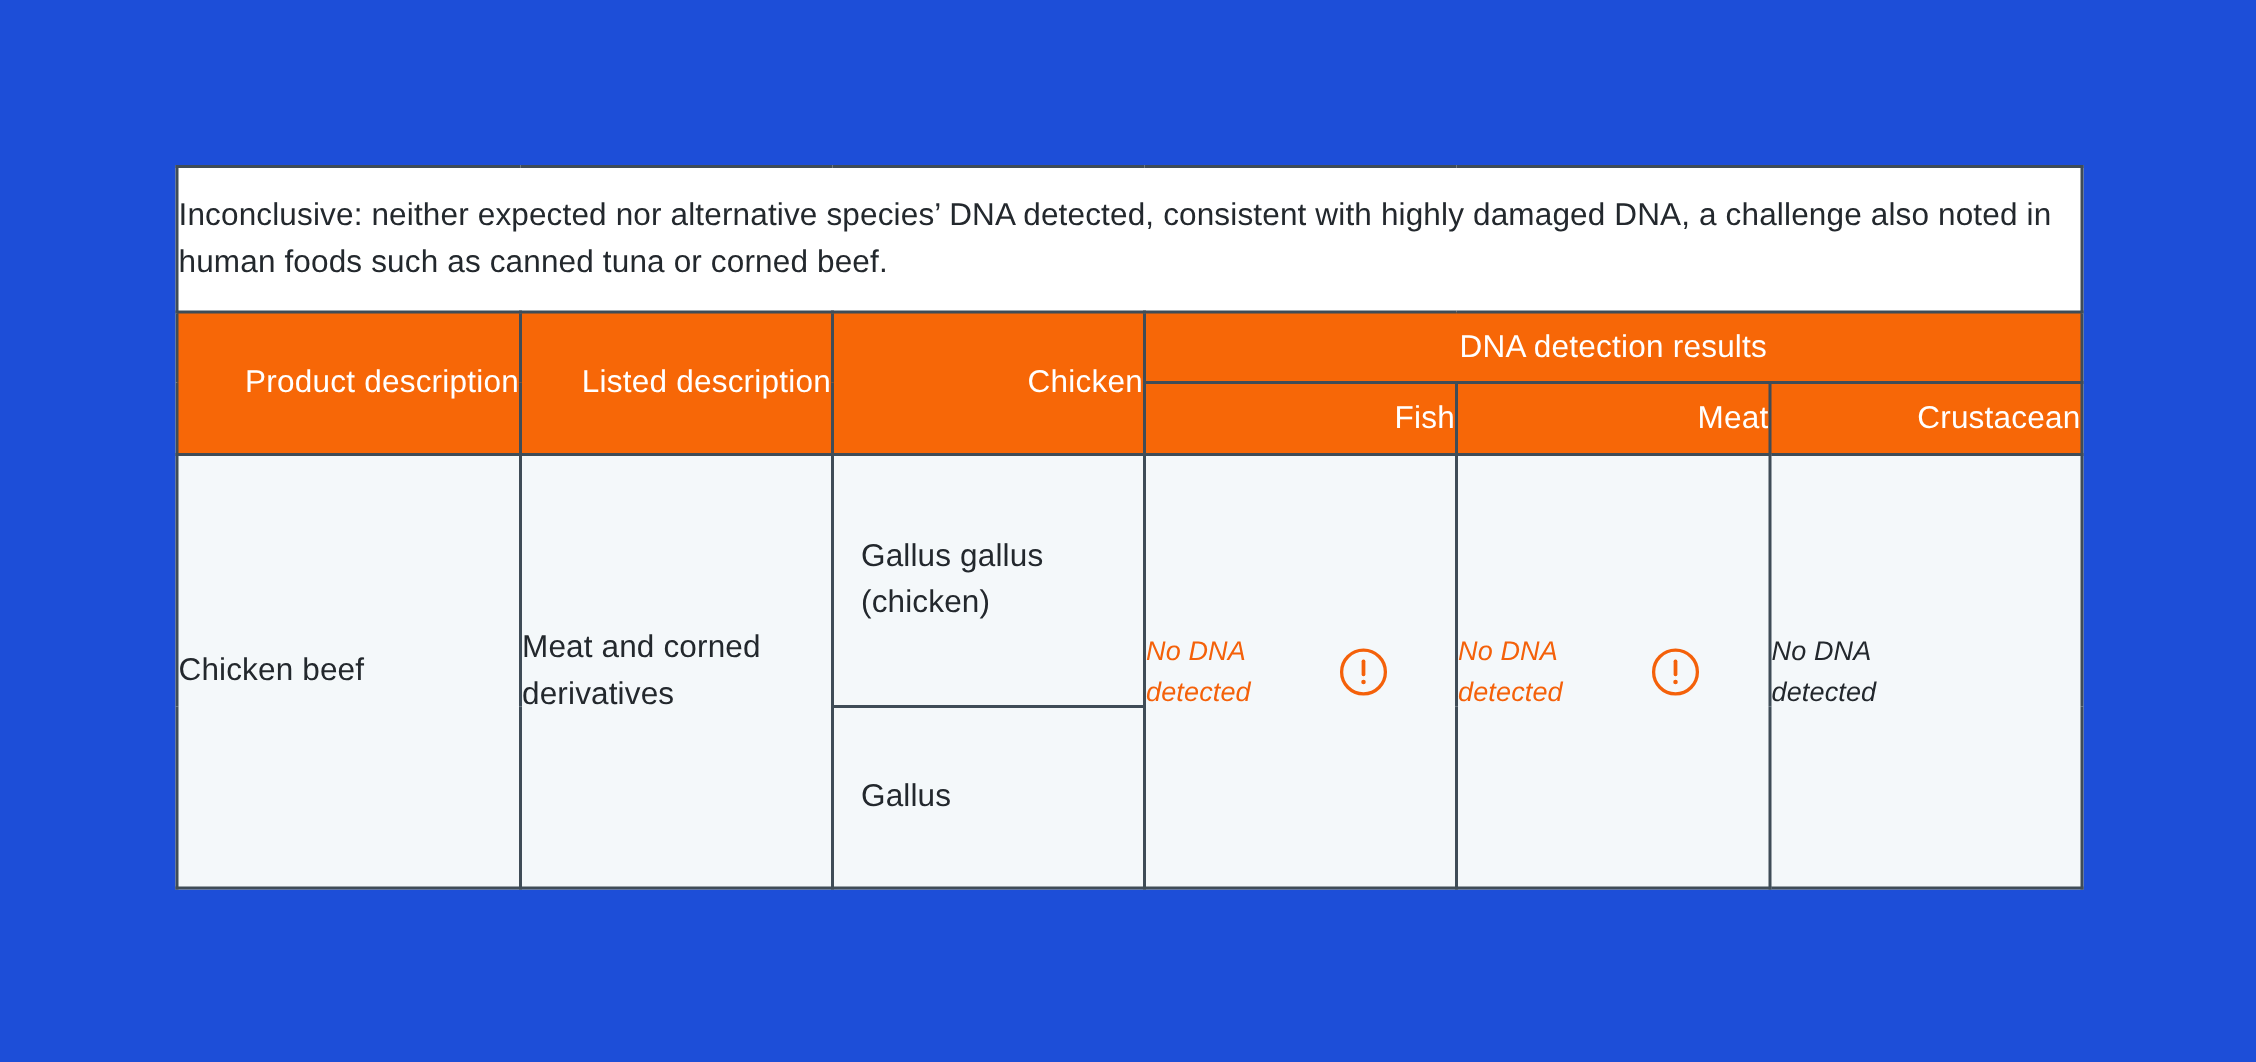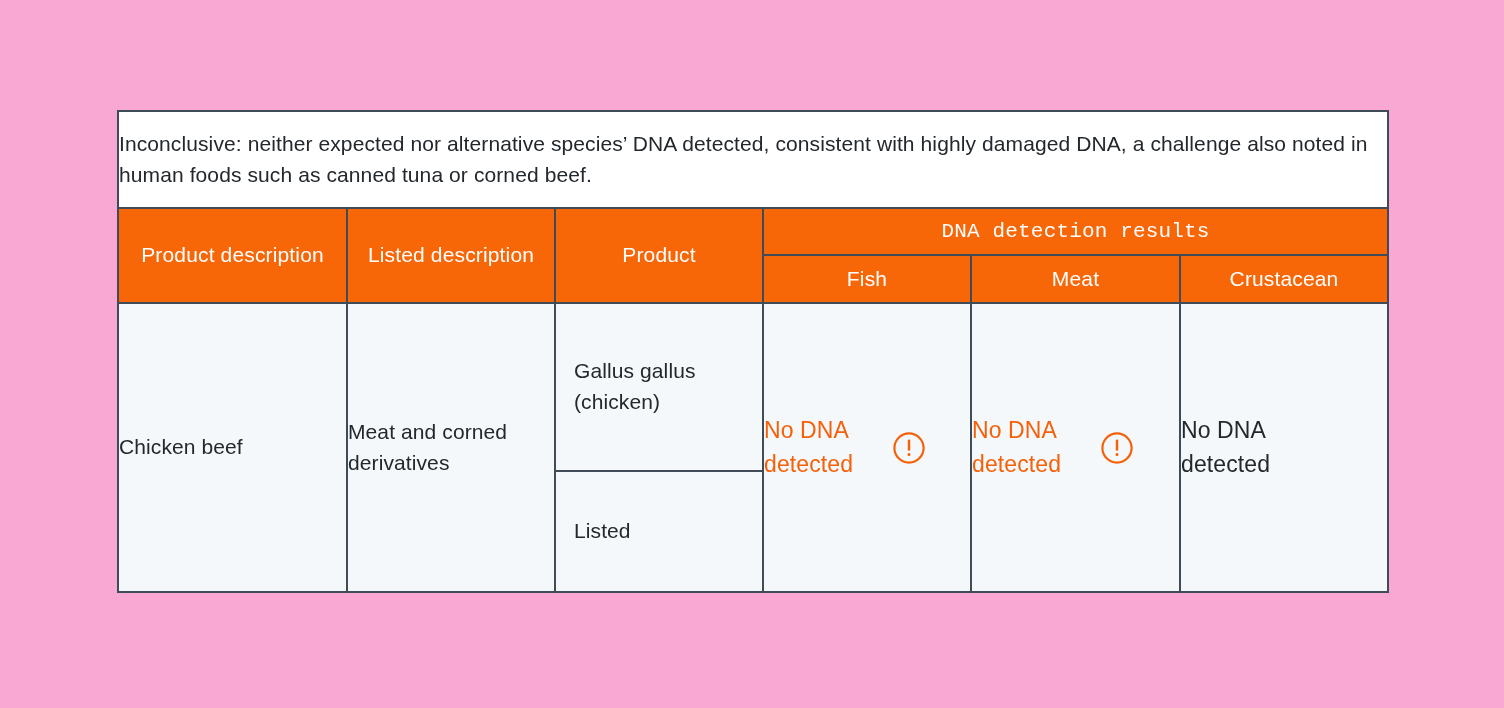--- a/index.html
+++ b/index.html
@@ -10,21 +10,21 @@
     width: 1504px;
     height: 708px;
     background: #ffffff;
     font-family: "Liberation Sans", sans-serif;
   }
 
   .page {
     position: relative;
     width: 1504px;
     height: 708px;
-    background: #f9a8d4;
+    background: #1d4ed8;
     overflow: hidden;
   }
 
   
   .table-wrap {
     position: absolute;
     left: 117px;
     top: 110px;
     width: 1270px;
     height: 483px;
@@ -57,25 +57,25 @@
     vertical-align: top;
     letter-spacing: 0.1px;
   }
 
   
   .hdr {
     background: #f76707;
     color: #ffffff;
     font-size: 21px;
     line-height: 1.42;
-    text-align: center;
+    text-align: right;
     padding: 8px 10px;
     letter-spacing: 0.15px;
   }
-  .hdr-group { text-align: center; font-family: Liberation Mono, monospace; }
+  .hdr-group { text-align: center; }
 
   
   .body-cell {
     background: #f4f8fa;
     color: #23282d;
     font-size: 21px;
     line-height: 1.46;
     text-align: left;
     padding: 14px 18px;
     vertical-align: middle;
@@ -90,25 +90,26 @@
     background: #f4f8fa;
     padding: 14px 18px;
     vertical-align: middle;
   }
   .result-inner {
     display: flex;
     align-items: center;
     gap: 16px;
   }
   .result-text {
-    font-size: 23px;
+    font-size: 18px;
     line-height: 1.46;
     color: #23282d;
     max-width: 112px;
     letter-spacing: 0.1px;
+    font-style: italic;
   }
   .result-text.alert { color: #f4610a; }
 
   .warn-icon {
     flex: 0 0 auto;
     width: 34px;
     height: 34px;
     display: block;
   }
 
@@ -136,21 +137,21 @@
       </colgroup>
       <tbody>
 
         <tr>
           <td class="caption-cell" colspan="6">Inconclusive: neither expected nor alternative species’ DNA detected, consistent with highly damaged DNA, a challenge also noted in human foods such as canned tuna or corned beef.</td>
         </tr>
 
         <tr>
           <td class="hdr" rowspan="2">Product description</td>
           <td class="hdr" rowspan="2">Listed description</td>
-          <td class="hdr" rowspan="2">Product</td>
+          <td class="hdr" rowspan="2">Chicken</td>
           <td class="hdr hdr-group" colspan="3">DNA detection results</td>
         </tr>
 
         <tr>
           <td class="hdr">Fish</td>
           <td class="hdr">Meat</td>
           <td class="hdr">Crustacean</td>
         </tr>
 
         <tr>
@@ -181,18 +182,18 @@
           </td>
 
           <td class="result-cell" rowspan="2">
             <div class="result-inner">
               <span class="result-text">No DNA detected</span>
             </div>
           </td>
         </tr>
 
         <tr>
-          <td class="body-cell sub">Listed</td>
+          <td class="body-cell sub">Gallus</td>
         </tr>
       </tbody>
     </table>
   </div>
 </div>
 
 </body></html>

